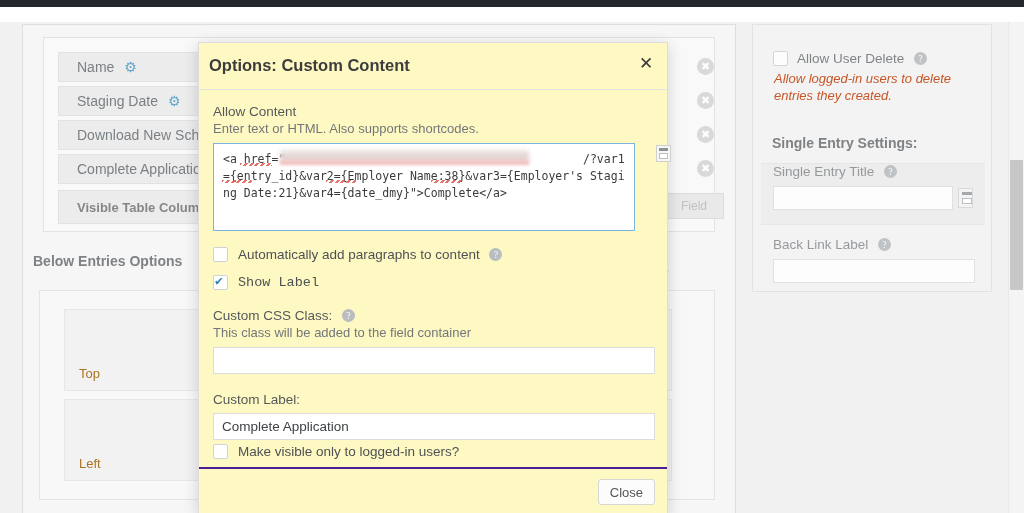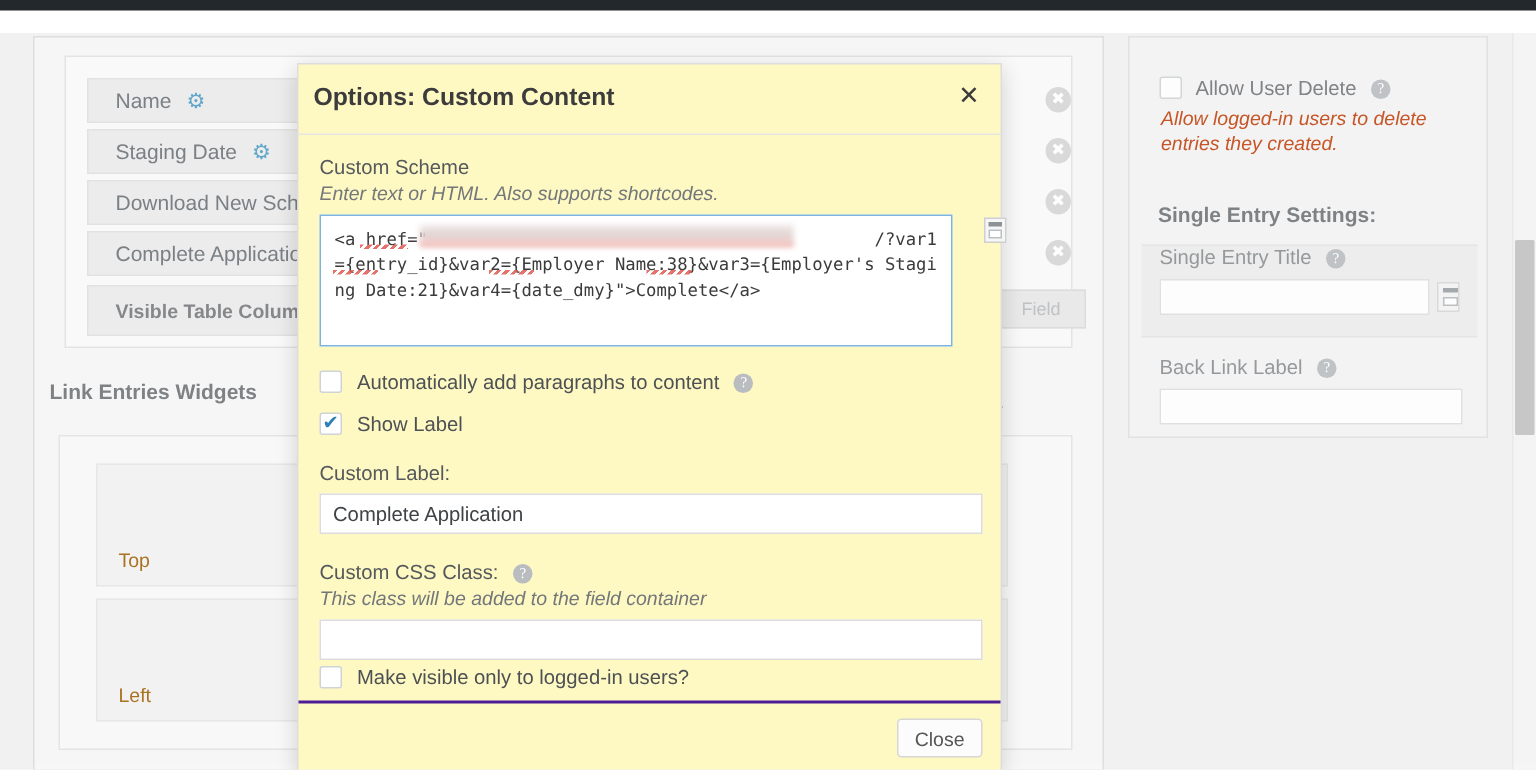--- a/index.html
+++ b/index.html
@@ -351,21 +351,20 @@
     position: relative;
     height: 378px;
     padding: 14px 14px 0 14px;
     box-sizing: border-box;
   }
   .mlabel {
     font-size: 13.5px;
     color: #55595c;
   }
   .mdesc {
-    font-style: italic;
     font-size: 13px;
     color: #73777a;
     margin-top: 2px;
   }
   .ta-wrap {
     position: relative;
     margin-top: 7px;
   }
   .ta {
     width: 422px;
@@ -517,21 +516,21 @@
         </div>
         <div class="row-x" style="top:122px;">✖</div>
 
         <div class="vtc-row">
           <span>Visible Table Columns</span>
           <span class="sub">– Eac</span>
         </div>
         <div class="addfield-btn">Field</div>
       </div>
 
-      <div class="sec-title">Link Entries Widgets</div>
+      <div class="sec-title">Below Entries Options</div>
       <div class="entries-note">entries.</div>
 
       <div class="widgets-card">
         <div class="widget-zone" style="top:18px;">
           <span class="zone-label">Top</span>
           <span class="addwidget-btn">get</span>
         </div>
         <div class="widget-zone" style="top:108px;">
           <span class="zone-hint">"+ Add Widget" or d</span>
           <span class="zone-label">Left</span>
@@ -579,21 +578,21 @@
 
   <div class="modal">
 
     <div class="modal-header">
       <div class="modal-title">Options: Custom Content</div>
       <div class="modal-close">✕</div>
     </div>
 
     <div class="modal-body">
 
-      <div class="mlabel">Custom Scheme</div>
+      <div class="mlabel">Allow Content</div>
       <div class="mdesc">Enter text or HTML. Also supports shortcodes.</div>
 
       <div class="ta-wrap">
         <textarea class="ta" style="">&lt;a href="                                           /?var1={entry_id}&amp;var2={Employer Name:38}&amp;var3={Employer's Staging Date:21}&amp;var4={date_dmy}"&gt;Complete&lt;/a&gt;</textarea>
         <div class="ta-redact"></div>
         <div class="ta-redact2"></div>
         <div class="squiggle" style="left:27px; top:20px; width:32px;"></div>
         <div class="squiggle" style="left:9px; top:37px; width:30px;"></div>
         <div class="squiggle" style="left:113px; top:37px; width:30px;"></div>
         <div class="squiggle" style="left:218px; top:37px; width:30px;"></div>
@@ -601,39 +600,39 @@
       </div>
 
       <div class="mrow">
         <span class="cbox"></span>
         <span class="lbl">
           <span>Automatically add paragraphs to content</span>
           <span class="helpico">?</span>
         </span>
       </div>
 
-      <div class="mrow" style="margin-top:13px;">
+      <div class="mrow" style="margin-top:13px;font-family:Liberation Mono, monospace;">
         <span class="cbox checked"></span>
         <span class="lbl">Show Label</span>
-      </div>
-
-      <div style="margin-top:18px;">
-        <div class="mlabel">Custom Label:</div>
-        <input class="m-input" style="margin-top: 6px;" value="Complete Application">
       </div>
 
       <div style="margin-top:18px;">
         <div class="mlabel">
           <span>Custom CSS Class:</span>
           <span class="helpico">?</span>
         </div>
         <div class="mdesc">This class will be added to the field container</div>
         <input class="m-input" style="margin-top: 7px;" value="">
       </div>
 
+      <div style="margin-top:18px;">
+        <div class="mlabel">Custom Label:</div>
+        <input class="m-input" style="margin-top: 6px;" value="Complete Application">
+      </div>
+
       <div class="mrow" style="margin-top:4px;">
         <span class="cbox"></span>
         <span class="lbl">Make visible only to logged-in users?</span>
       </div>
     </div>
 
     <div class="modal-footer">
       <button class="close-btn">Close</button>
     </div>
   </div>

